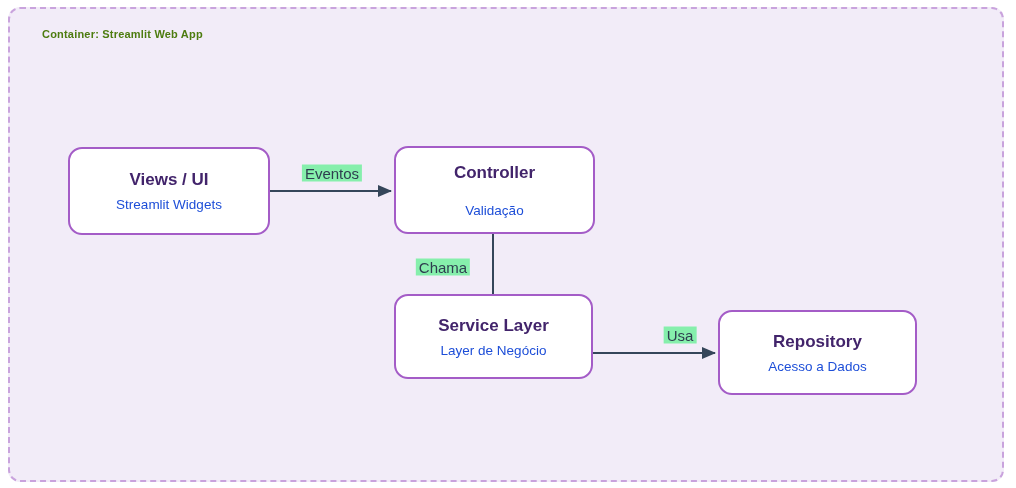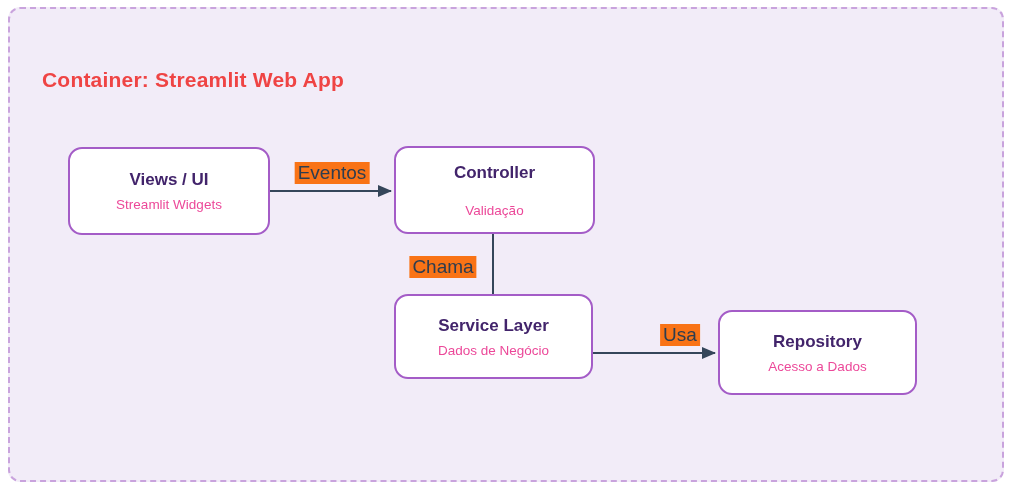--- a/index.html
+++ b/index.html
@@ -15,67 +15,66 @@
     position: absolute;
     left: 8px; top: 7px;
     width: 996px; height: 475px;
     background: #f2ecf8;
     border: 2px dashed #c9a3dd;
     border-radius: 12px;
   }
   .container-title {
     position: absolute;
     left: 42px; top: 28px;
-    font-size: 21px;
+    font-size: 11px;
     font-weight: bold;
-    color: #ef4444;
+    color: #4d7c0f;
     letter-spacing: 0.2px;
-    margin-top: 40px;
   }
 
   .node {
     position: absolute;
     background: #ffffff;
     border: 2.5px solid #a45cc7;
     border-radius: 14px;
     display: flex;
     flex-direction: column;
     align-items: center;
     justify-content: center;
     gap: 7px;
   }
   .node-title {
     font-size: 17px;
     font-weight: bold;
     color: #42246b;
   }
   .node-subtitle {
     font-size: 13.5px;
-    color: #ec4899;
+    color: #1d4ed8;
   }
 
   #node-views      { left: 68px;  top: 147px; width: 202px; height: 88px; }
   #node-controller { left: 394px; top: 146px; width: 201px; height: 88px; gap: 20px; }
   #node-service    { left: 394px; top: 294px; width: 199px; height: 85px; }
   #node-repository { left: 718px; top: 310px; width: 199px; height: 85px; }
 
   .edges-svg {
     position: absolute;
     left: 0; top: 0;
     width: 1016px; height: 488px;
     pointer-events: none;
   }
   .edge-line { stroke: #35465a; stroke-width: 2px; fill: none; }
 
   .edge-label {
     position: absolute;
     transform: translate(-50%, -50%);
-    font-size: 19px;
+    font-size: 15px;
     color: #2e3d4f;
-    background: #f97316;
+    background: #86efac;
     padding: 0 3px;
     white-space: nowrap;
   }
   #label-eventos { left: 332px; top: 173px; }
   #label-chama   { left: 443px; top: 267px; text-align: center; }
   #label-usa     { left: 656px; top: 335px; margin-left: 24px; }
 </style>
 </head>
 <body>
 
@@ -104,21 +103,21 @@
     <div class="node-subtitle">Streamlit Widgets</div>
   </div>
 
   <div class="node" id="node-controller">
     <div class="node-title">Controller</div>
     <div class="node-subtitle">Validação</div>
   </div>
 
   <div class="node" id="node-service">
     <div class="node-title">Service Layer</div>
-    <div class="node-subtitle">Dados de Negócio</div>
+    <div class="node-subtitle">Layer de Negócio</div>
   </div>
 
   <div class="node" id="node-repository">
     <div class="node-title">Repository</div>
     <div class="node-subtitle">Acesso a Dados</div>
   </div>
 
 </div>
 
 </body></html>

